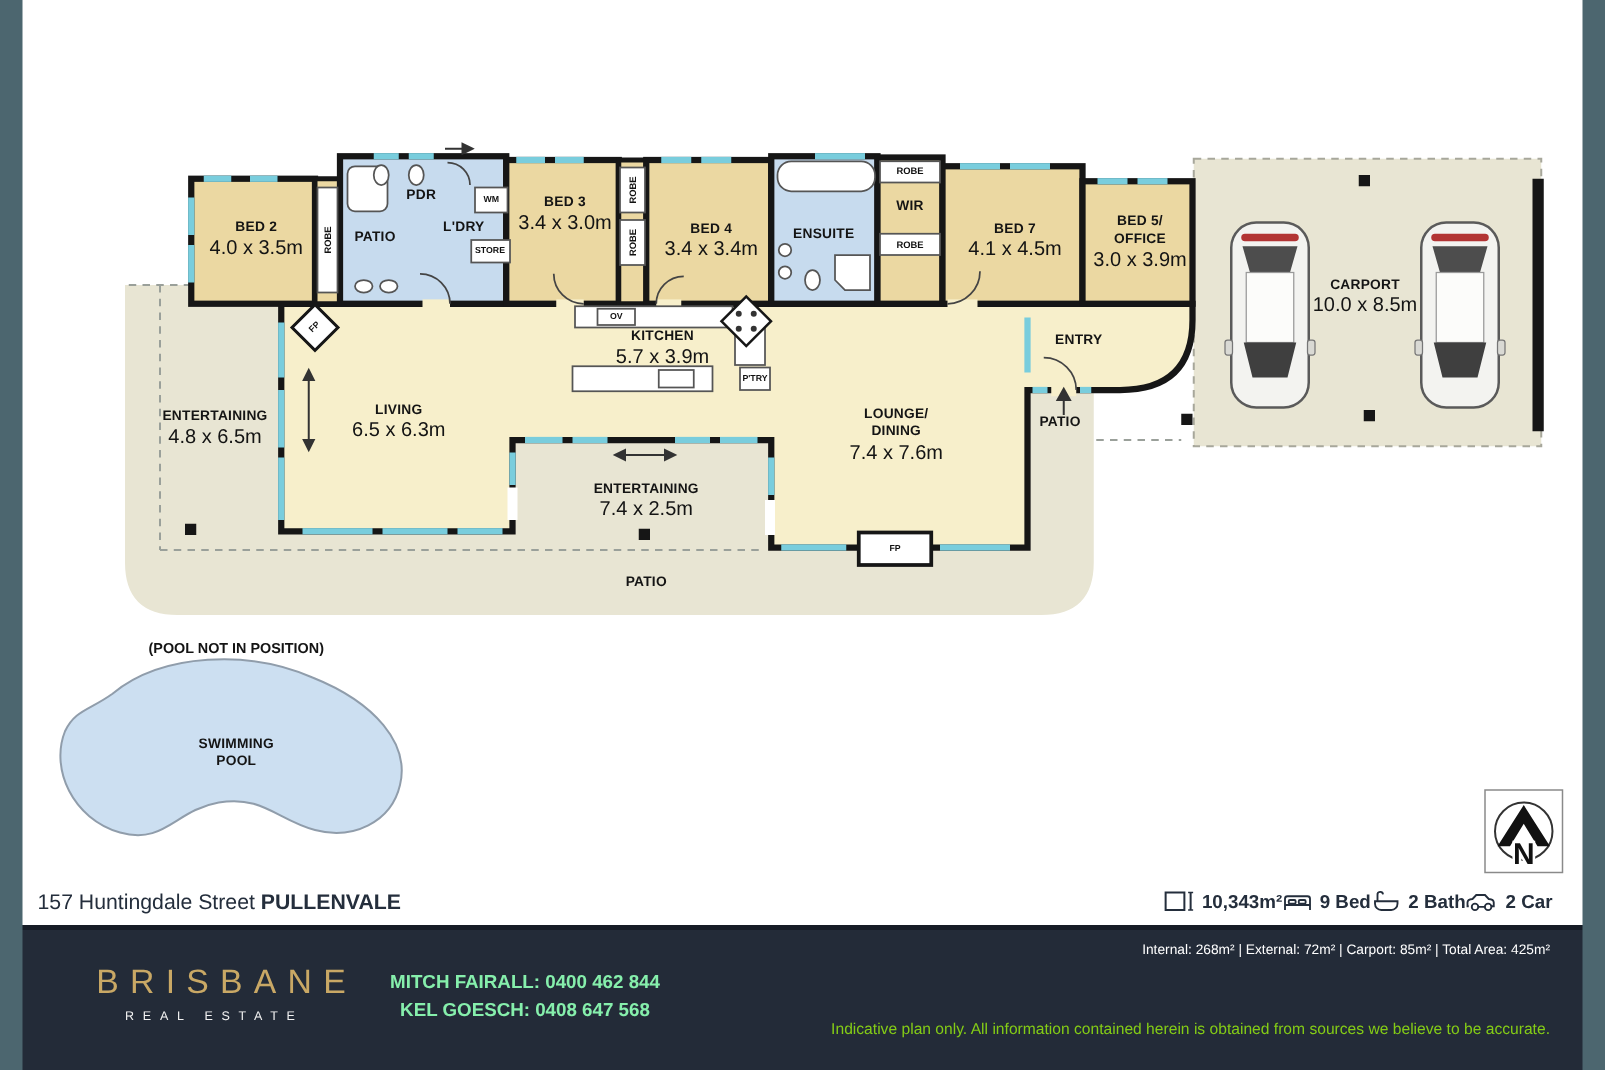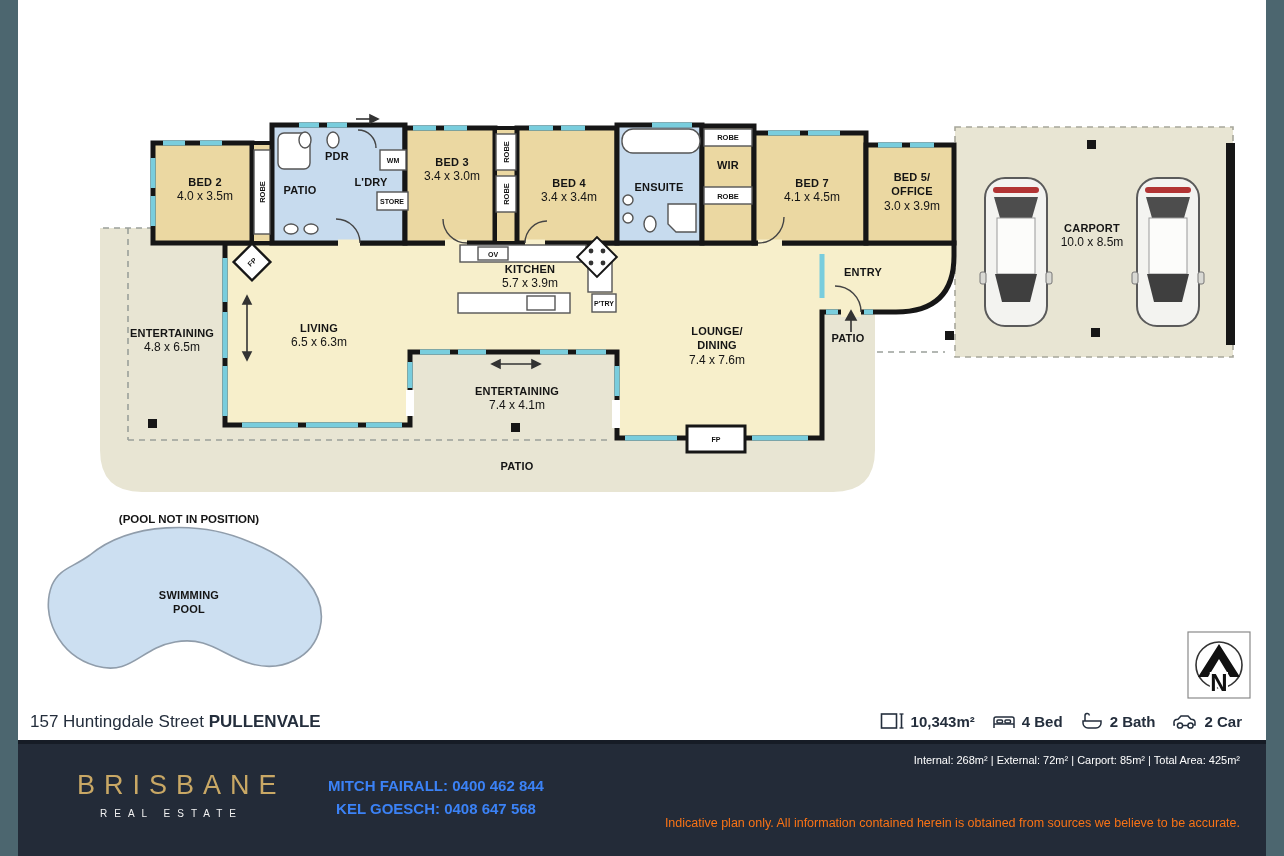--- a/index.html
+++ b/index.html
@@ -5,48 +5,48 @@
   html,body{margin:0;padding:0;background:#fff;}
   .page{position:relative;width:1284px;height:856px;background:#ffffff;overflow:hidden;
         font-family:"Liberation Sans",sans-serif;}
   .edge{position:absolute;top:0;width:18px;height:856px;background:#4c666f;z-index:60;}
   .edge.left{left:0;} .edge.right{right:0;}
   svg.plan{position:absolute;left:0;top:0;}
   
   .lbl{position:absolute;transform:translateX(-50%);text-align:center;line-height:1.3;
        white-space:nowrap;color:#141414;z-index:20;}
   .nm{display:block;font-weight:700;font-size:11px;letter-spacing:.2px;}
-  .dm{display:block;font-size:12px;}
+  .dm{display:block;font-size:16px;}
   .tiny{position:absolute;transform:translate(-50%,-50%);font-size:7px;font-weight:700;
         color:#111;white-space:nowrap;z-index:21;}
   .tiny.rot{transform:translate(-50%,-50%) rotate(-45deg);}
   .vrobe{position:absolute;transform:translate(-50%,-50%) rotate(-90deg);font-size:7.5px;
         font-weight:700;color:#111;white-space:nowrap;z-index:21;}
   .hrobe{position:absolute;transform:translate(-50%,-50%);font-size:7.5px;font-weight:700;
         color:#111;white-space:nowrap;z-index:21;}
   .poolnote{font-weight:700;font-size:11.5px;}
   
   .address{position:absolute;left:30px;top:712px;font-size:17px;color:#242e3c;z-index:30;}
   .address .suburb{font-weight:700;}
-  .summary{position:absolute;right:42px;top:711px;display:flex;align-items:center;gap:17px;
+  .summary{position:absolute;right:42px;top:711px;display:flex;align-items:center;
            font-size:15px;font-weight:600;color:#242e3c;z-index:30;}
   .sumitem{display:flex;align-items:center;gap:6px;}
   .sumitem svg{display:block;}
   
   .footer{position:absolute;left:0;top:740px;width:1284px;height:116px;background:#232b38;
           border-top:4px solid #161c26;box-sizing:border-box;z-index:40;color:#fff;}
   .brand{position:absolute;left:68px;top:26px;width:200px;text-align:center;}
   .brand .bname{font-family:Liberation Sans, sans-serif;font-size:27px;letter-spacing:9px;
         padding-left:9px;color:#c9a865;}
   .brand .btag{font-size:10px;letter-spacing:7px;padding-left:7px;color:#f2f2f2;margin-top:7px;}
-  .agents{position:absolute;left:316px;top:31px;width:240px;text-align:center;font-size:15px;
-        font-weight:600;line-height:1.5;color:#3b82f6;}
+  .agents{position:absolute;left:300px;top:31px;width:240px;text-align:center;font-size:15px;
+        font-weight:600;line-height:1.5;color:#86efac;}
   .areas{position:absolute;right:44px;top:10px;font-size:11px;color:#fff;}
   .disclaimer{position:absolute;right:44px;top:71px;text-align:right;font-size:12.5px;
-        line-height:1.35;color:#f97316;}
+        line-height:1.35;color:#84cc16;}
 </style>
 </head>
 <body>
 
 <div class="page">
 
   <svg class="plan" width="1284" height="856" viewBox="0 0 1284 856">
     <defs>
       <g id="car">
         <rect x="0" y="0" width="62" height="148" rx="20" fill="#f3f3f0" stroke="#5a5a5a" stroke-width="2"></rect>
@@ -262,21 +262,21 @@
     <span class="nm">LOUNGE/</span>
     <span class="nm">DINING</span>
     <span class="dm">7.4 x 7.6m</span>
     </div>
   <div class="lbl" style="left:172px;top:326px">
     <span class="nm">ENTERTAINING</span>
     <span class="dm">4.8 x 6.5m</span>
     </div>
   <div class="lbl" style="left:517px;top:384px">
     <span class="nm">ENTERTAINING</span>
-    <span class="dm">7.4 x 4.1m</span>
+    <span class="dm">7.4 x 2.5m</span>
     </div>
   <div class="lbl" style="left:863px;top:265px">
     <span class="nm">ENTRY</span>
     </div>
   <div class="lbl" style="left:848px;top:331px">
     <span class="nm">PATIO</span>
     </div>
   <div class="lbl" style="left:517px;top:459px">
     <span class="nm">PATIO</span>
     </div>
@@ -316,21 +316,21 @@
       </svg>
       <span>10,343m²</span>
     </div>
     <div class="sumitem">
       <svg width="24" height="20" viewBox="0 0 24 20" fill="none" stroke="#242e3c" stroke-width="1.5">
         <path d="M2,17 V8 a2,2 0 0 1 2,-2 h16 a2,2 0 0 1 2,2 v9"></path>
         <line x1="2" y1="13" x2="22" y2="13"></line>
         <rect x="5" y="9" width="5.5" height="3" rx="1"></rect>
         <rect x="13" y="9" width="5.5" height="3" rx="1"></rect>
       </svg>
-      <span>4 Bed</span>
+      <span>9 Bed</span>
     </div>
     <div class="sumitem">
       <svg width="24" height="20" viewBox="0 0 24 20" fill="none" stroke="#242e3c" stroke-width="1.5">
         <path d="M3,10 h18 v2 a5,5 0 0 1 -5,5 h-8 a5,5 0 0 1 -5,-5 z"></path>
         <path d="M5,10 V5 a2.2,2.2 0 0 1 4.4,-0.5"></path>
       </svg>
       <span>2 Bath</span>
     </div>
     <div class="sumitem">
       <svg width="26" height="20" viewBox="0 0 26 20" fill="none" stroke="#242e3c" stroke-width="1.5">

